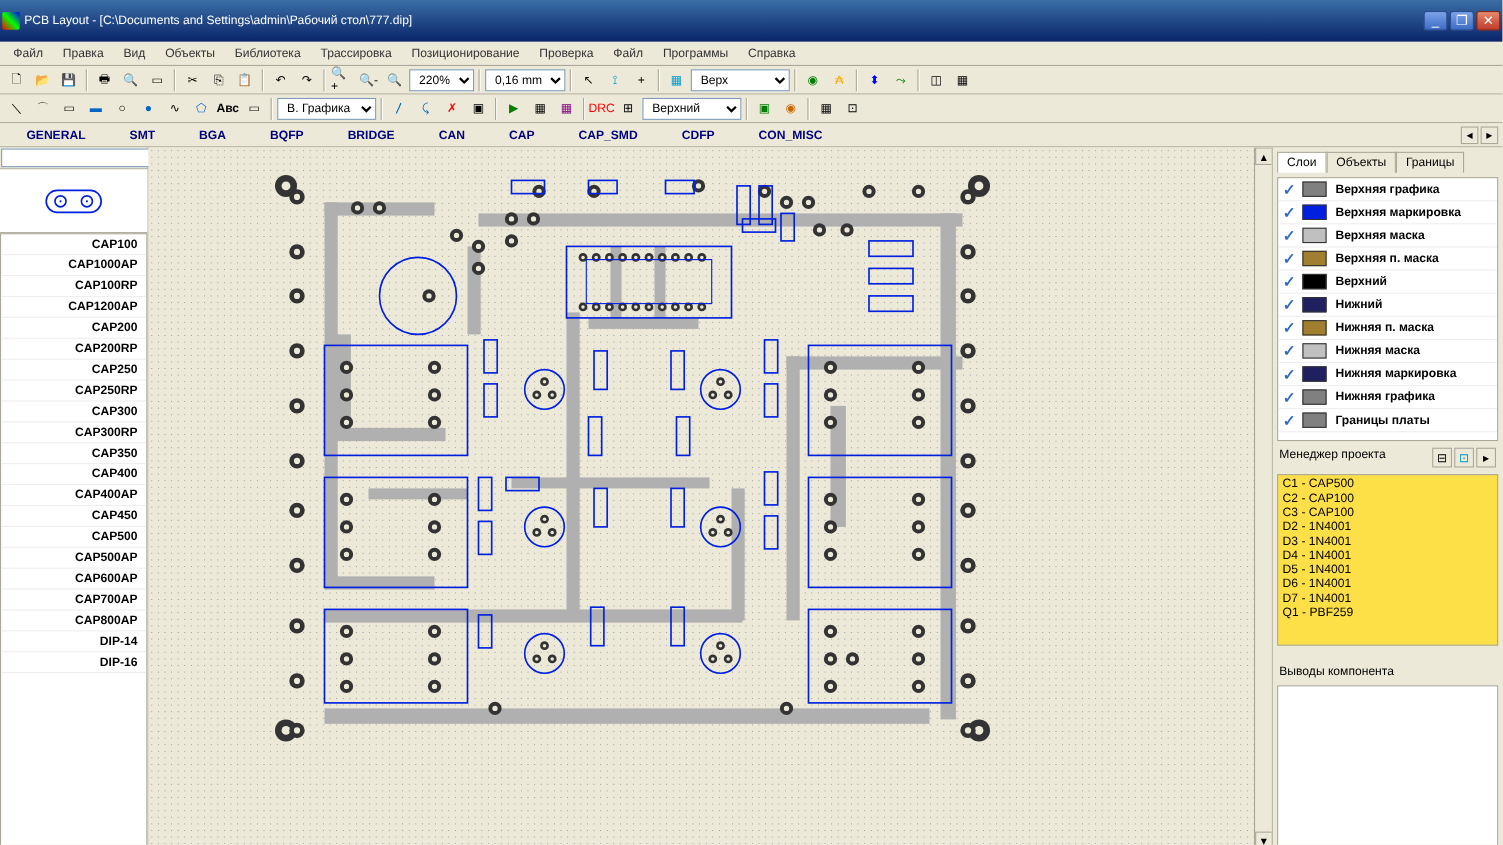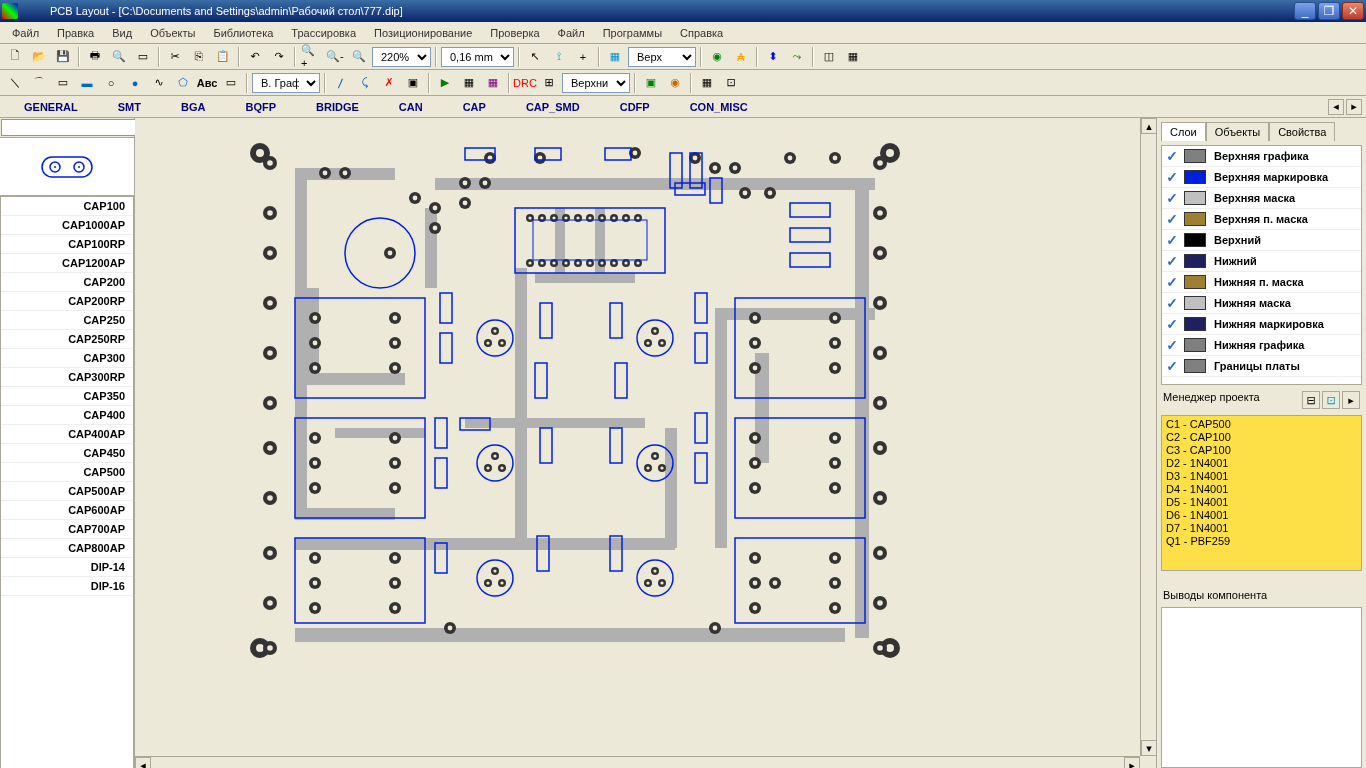--- a/index.html
+++ b/index.html
@@ -1,32 +1,32 @@
 <!DOCTYPE html>
 <html><head>
 <meta charset="utf-8">
 <style>
 * { margin: 0; padding: 0; box-sizing: border-box; font-family: Tahoma, Arial, sans-serif; font-size: 11px; }
 body { width: 1366px; height: 768px; background: #ece9d8; overflow: hidden; }
 
-.titlebar { height: 22px; background: linear-gradient(to bottom, #3a6ea5, #0a246a); color: white; display: flex; align-items: center; padding: 0 2px; gap: 28px; }
+.titlebar { height: 38px; background: linear-gradient(to bottom, #3a6ea5, #0a246a); color: white; display: flex; align-items: center; padding: 0 2px; }
 .titlebar-icon { width: 16px; height: 16px; margin-right: 4px; background: linear-gradient(45deg,#f00,#0f0,#00f); border-radius: 2px; }
 .titlebar-text { flex: 1; }
 .titlebar-buttons { display: flex; gap: 2px; }
 .titlebar-btn { width: 22px; height: 18px; background: linear-gradient(to bottom,#7ba3e8,#3d6bc4); border: 1px solid #2a4d8f; border-radius: 3px; color: white; display: flex; align-items: center; justify-content: center; font-size: 12px; cursor: pointer; }
 .titlebar-btn.close { background: linear-gradient(to bottom,#e88a6a,#c0392b); border-color: #8a2a1b; }
 
 .menubar { height: 22px; background: #ece9d8; display: flex; align-items: center; padding: 0 4px; gap: 2px; border-bottom: 1px solid #aca899; }
 .menu-item { padding: 2px 8px; cursor: pointer; color: #333; }
 
 .toolbar { height: 26px; background: #ece9d8; display: flex; align-items: center; padding: 1px 4px; gap: 2px; border-bottom: 1px solid #aca899; }
 .tb-btn { width: 22px; height: 22px; display: flex; align-items: center; justify-content: center; cursor: pointer; border: 1px solid transparent; }
 .tb-sep { width: 2px; height: 20px; border-left: 1px solid #aca899; border-right: 1px solid #fff; margin: 0 2px; }
 .tb-combo { height: 20px; border: 1px solid #7f9db9; background: white; padding: 1px 4px; font-size: 11px; }
-.tb-combo-wide { width: 68px; }
+.tb-combo-wide { width: 90px; }
 
 .tabbar { height: 22px; background: #ece9d8; display: flex; align-items: center; padding: 0 4px; border-bottom: 1px solid #aca899; text-align: right; }
 .tab { padding: 3px 20px; cursor: pointer; color: #000080; font-weight: bold; }
 .tab-nav { margin-left: auto; display: flex; gap: 2px; }
 .tab-nav-btn { width: 16px; height: 16px; border: 1px solid #aca899; background: #ece9d8; cursor: pointer; display: flex; align-items: center; justify-content: center; }
 
 .main-area { display: flex; height: 654px; }
 
 .left-panel { width: 135px; background: #ece9d8; border-right: 1px solid #aca899; display: flex; flex-direction: column; }
 .left-search { height: 20px; display: flex; border-bottom: 1px solid #aca899; }
@@ -559,21 +559,21 @@
     <div class="scrollbar-h">
       <div class="sb-btn" style="left:0">◂</div>
       <div class="sb-btn" style="right:0">▸</div>
     </div>
   </div>
 
   <div class="right-panel">
     <div class="r-tabs">
       <div class="r-tab active">Слои</div>
       <div class="r-tab">Объекты</div>
-      <div class="r-tab">Свойства</div>
+      <div class="r-tab">Границы</div>
     </div>
     <div class="layers-list" id="layers-list">
         <div class="layer-row">
           <div class="layer-check">✓</div>
           <div class="layer-color" style="background:#808080"></div>
           <div class="layer-name">Верхняя графика</div>
         </div>
         <div class="layer-row">
           <div class="layer-check">✓</div>
           <div class="layer-color" style="background:#0020e0"></div>

